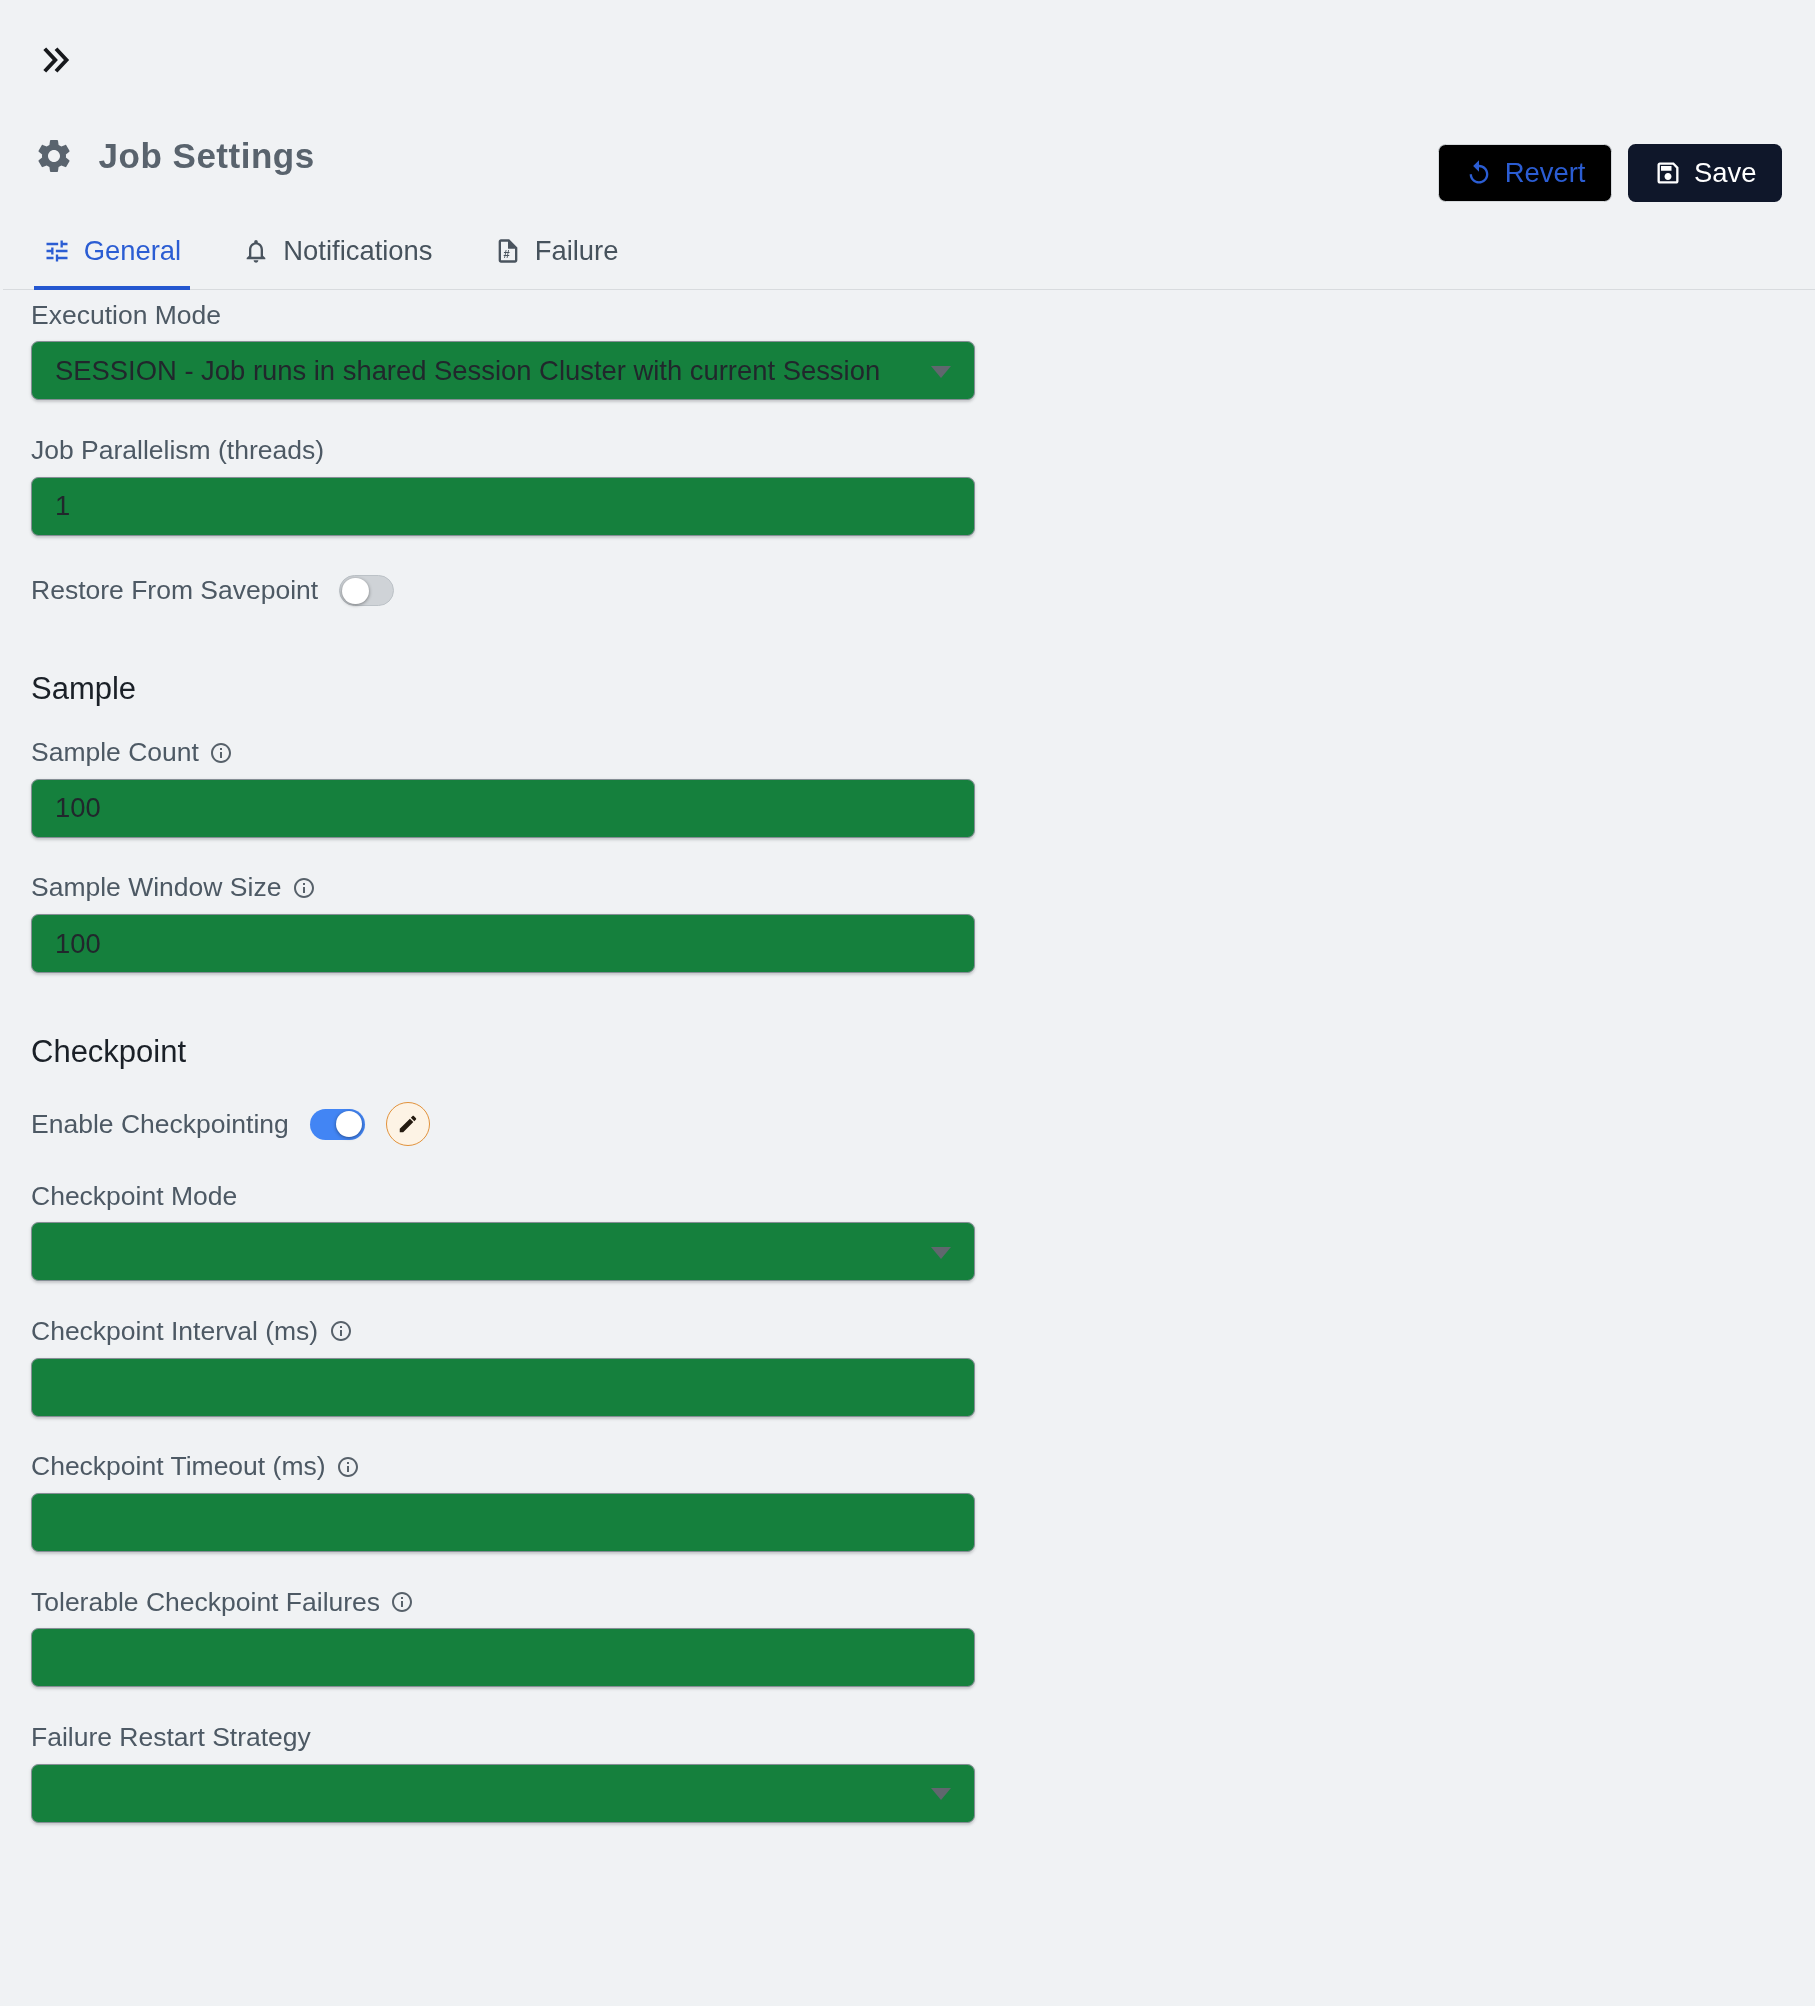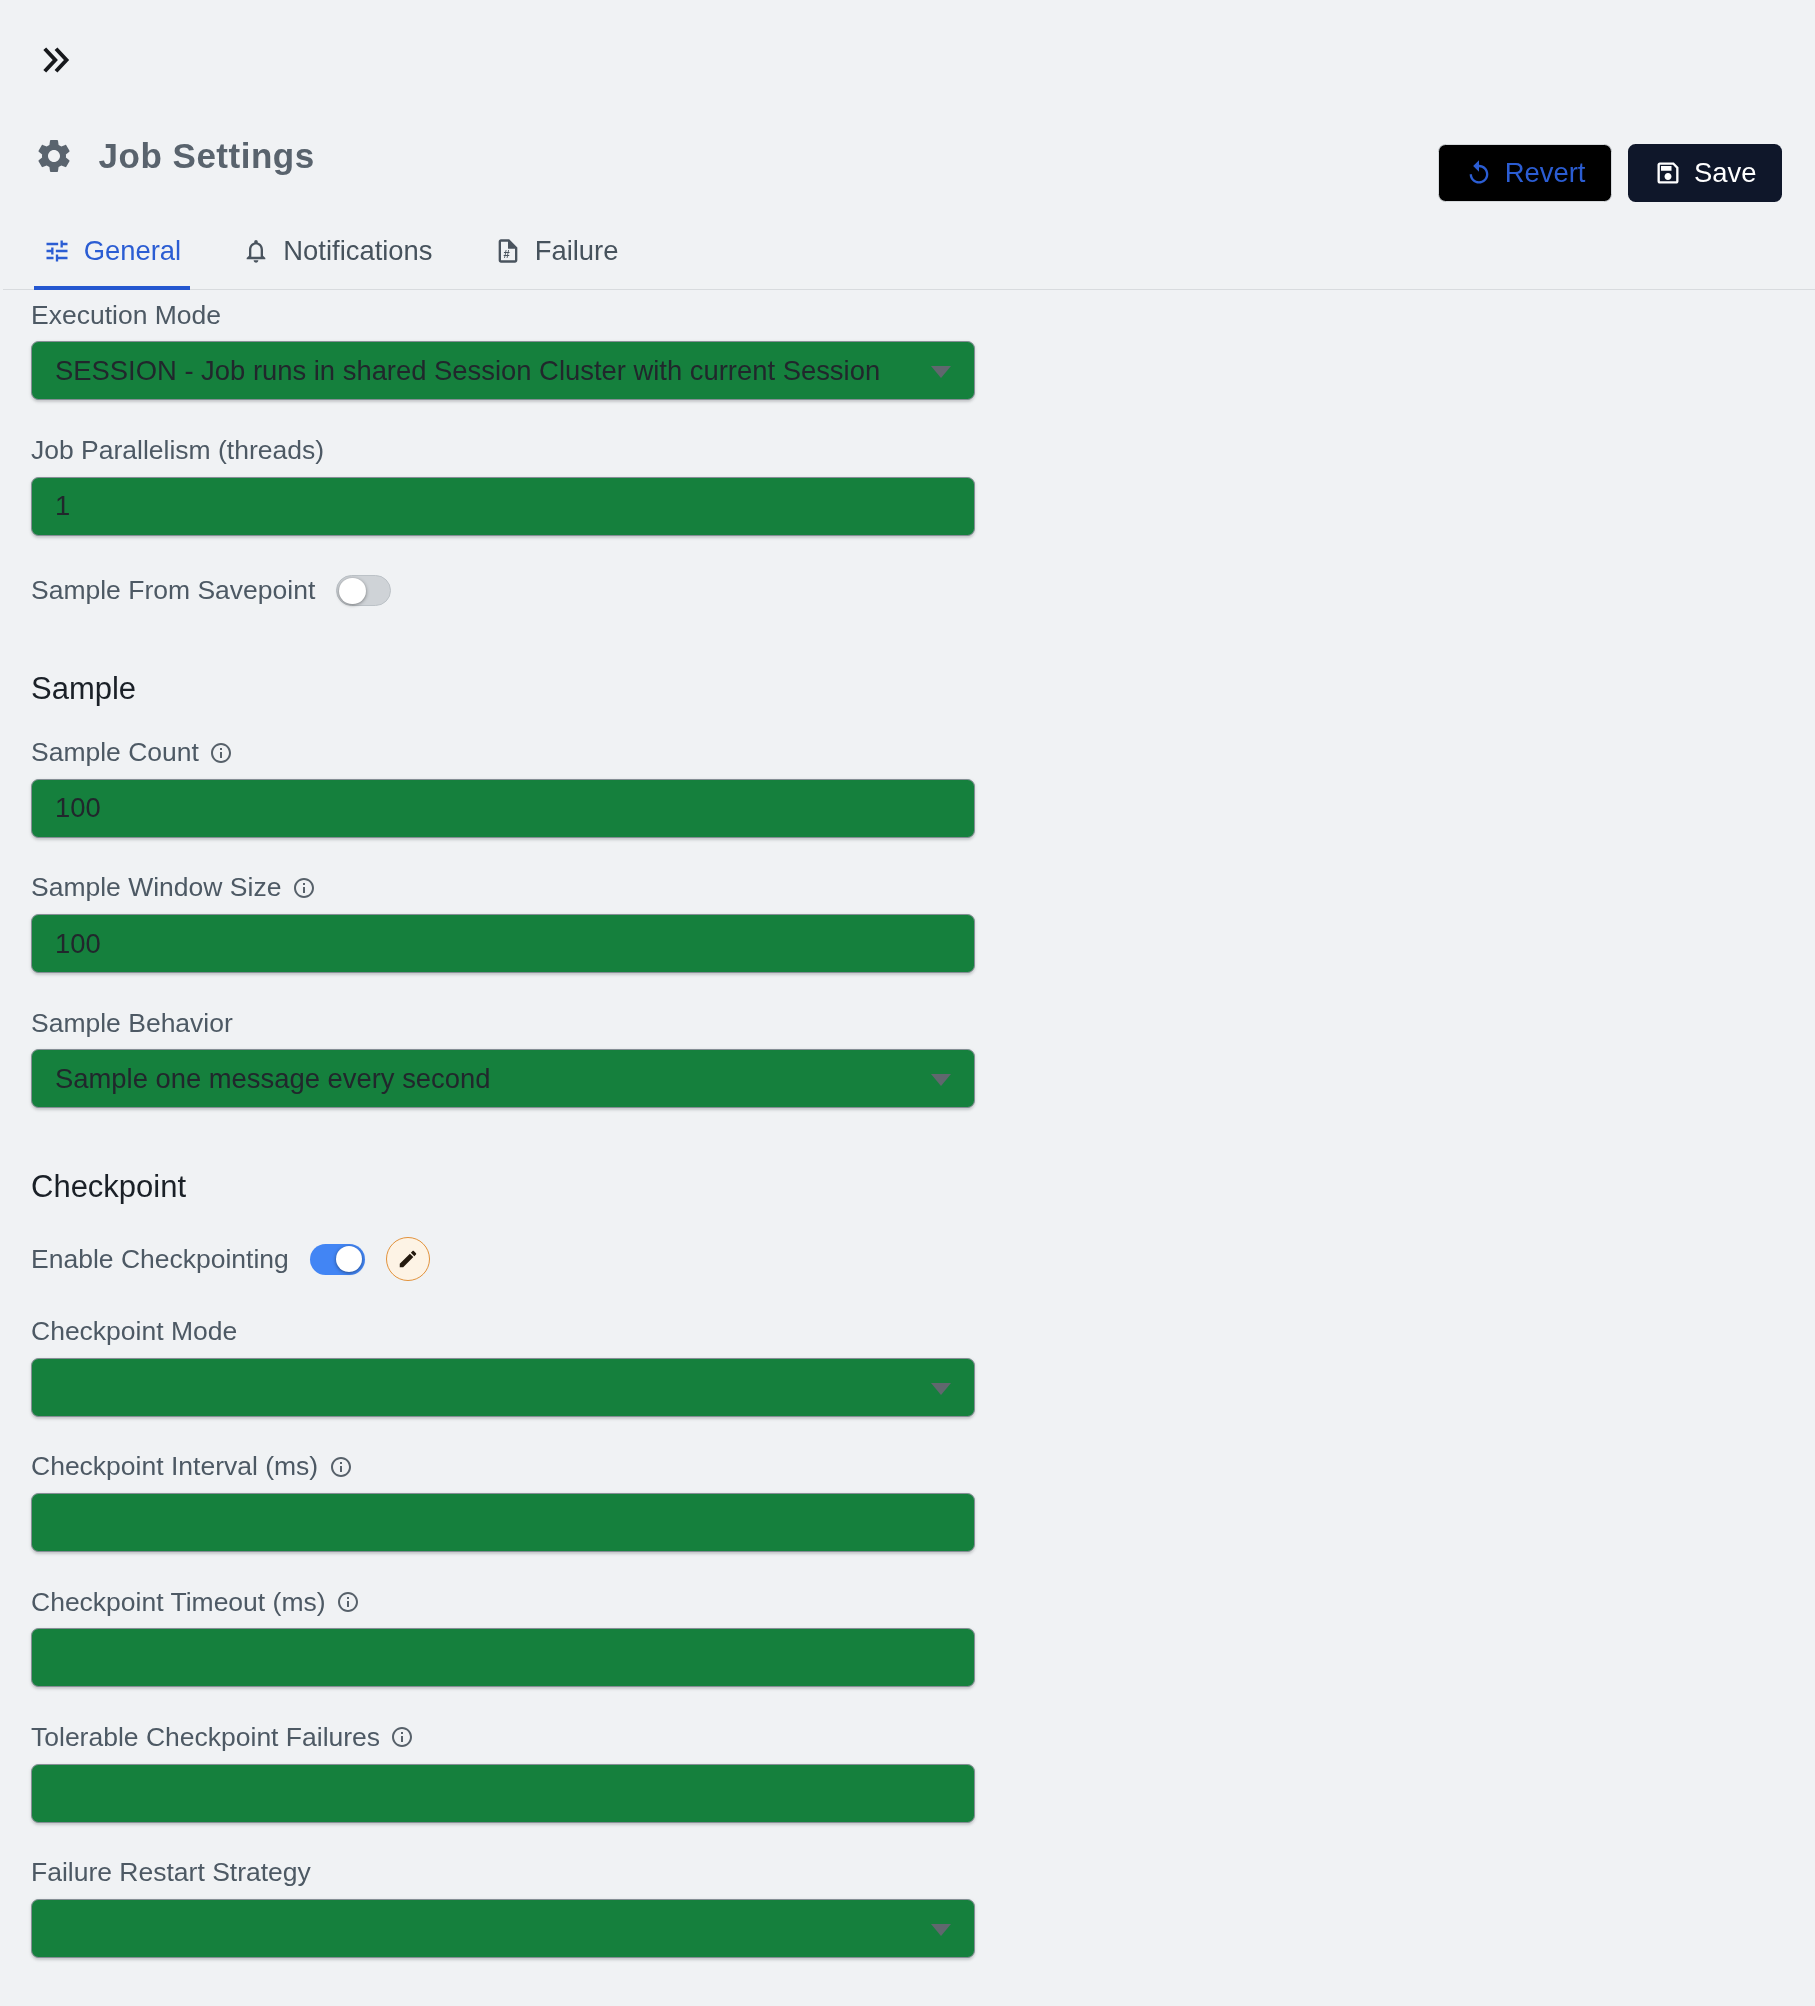--- a/index.html
+++ b/index.html
@@ -141,21 +141,21 @@
   </div>
 
   <div class="fg">
     <div class="lbl">Job Parallelism (threads)</div>
     <div class="ctrl">
       <input type="text" value="1" style="">
     </div>
   </div>
 
   <div class="toggle-row row-short">
-    <div class="lbl">Sample From Savepoint</div>
+    <div class="lbl">Restore From Savepoint</div>
     <div class="toggle off">
       <div class="knob"></div>
     </div>
   </div>
 
   <div class="section-h">Sample</div>
 
   <div class="fg">
     <div class="lbl">
       <span>Sample Count</span>
@@ -177,27 +177,20 @@
         <svg width="24" height="24" viewBox="0 0 24 24" fill="#57616a">
             <path d="M11 7h2v2h-2zm0 4h2v6h-2zm1-9C6.48 2 2 6.48 2 12s4.48 10 10 10 10-4.48 10-10S17.52 2 12 2zm0 18c-4.41 0-8-3.59-8-8s3.59-8 8-8 8 3.59 8 8-3.59 8-8 8z"></path>
           </svg>
       </span>
     </div>
     <div class="ctrl">
       <input type="text" value="100" style="">
     </div>
   </div>
 
-  <div class="fg">
-    <div class="lbl">Sample Behavior</div>
-    <div class="ctrl select">
-      <span class="sel-text">Sample one message every second</span>
-      <span class="caret"></span>
-    </div>
-  </div>
 
   <div class="section-h">Checkpoint</div>
 
   <div class="toggle-row row-tall">
     <div class="lbl">Enable Checkpointing</div>
     <div class="toggle on">
       <div class="knob"></div>
     </div>
     <div class="edit-btn">
       <span>

